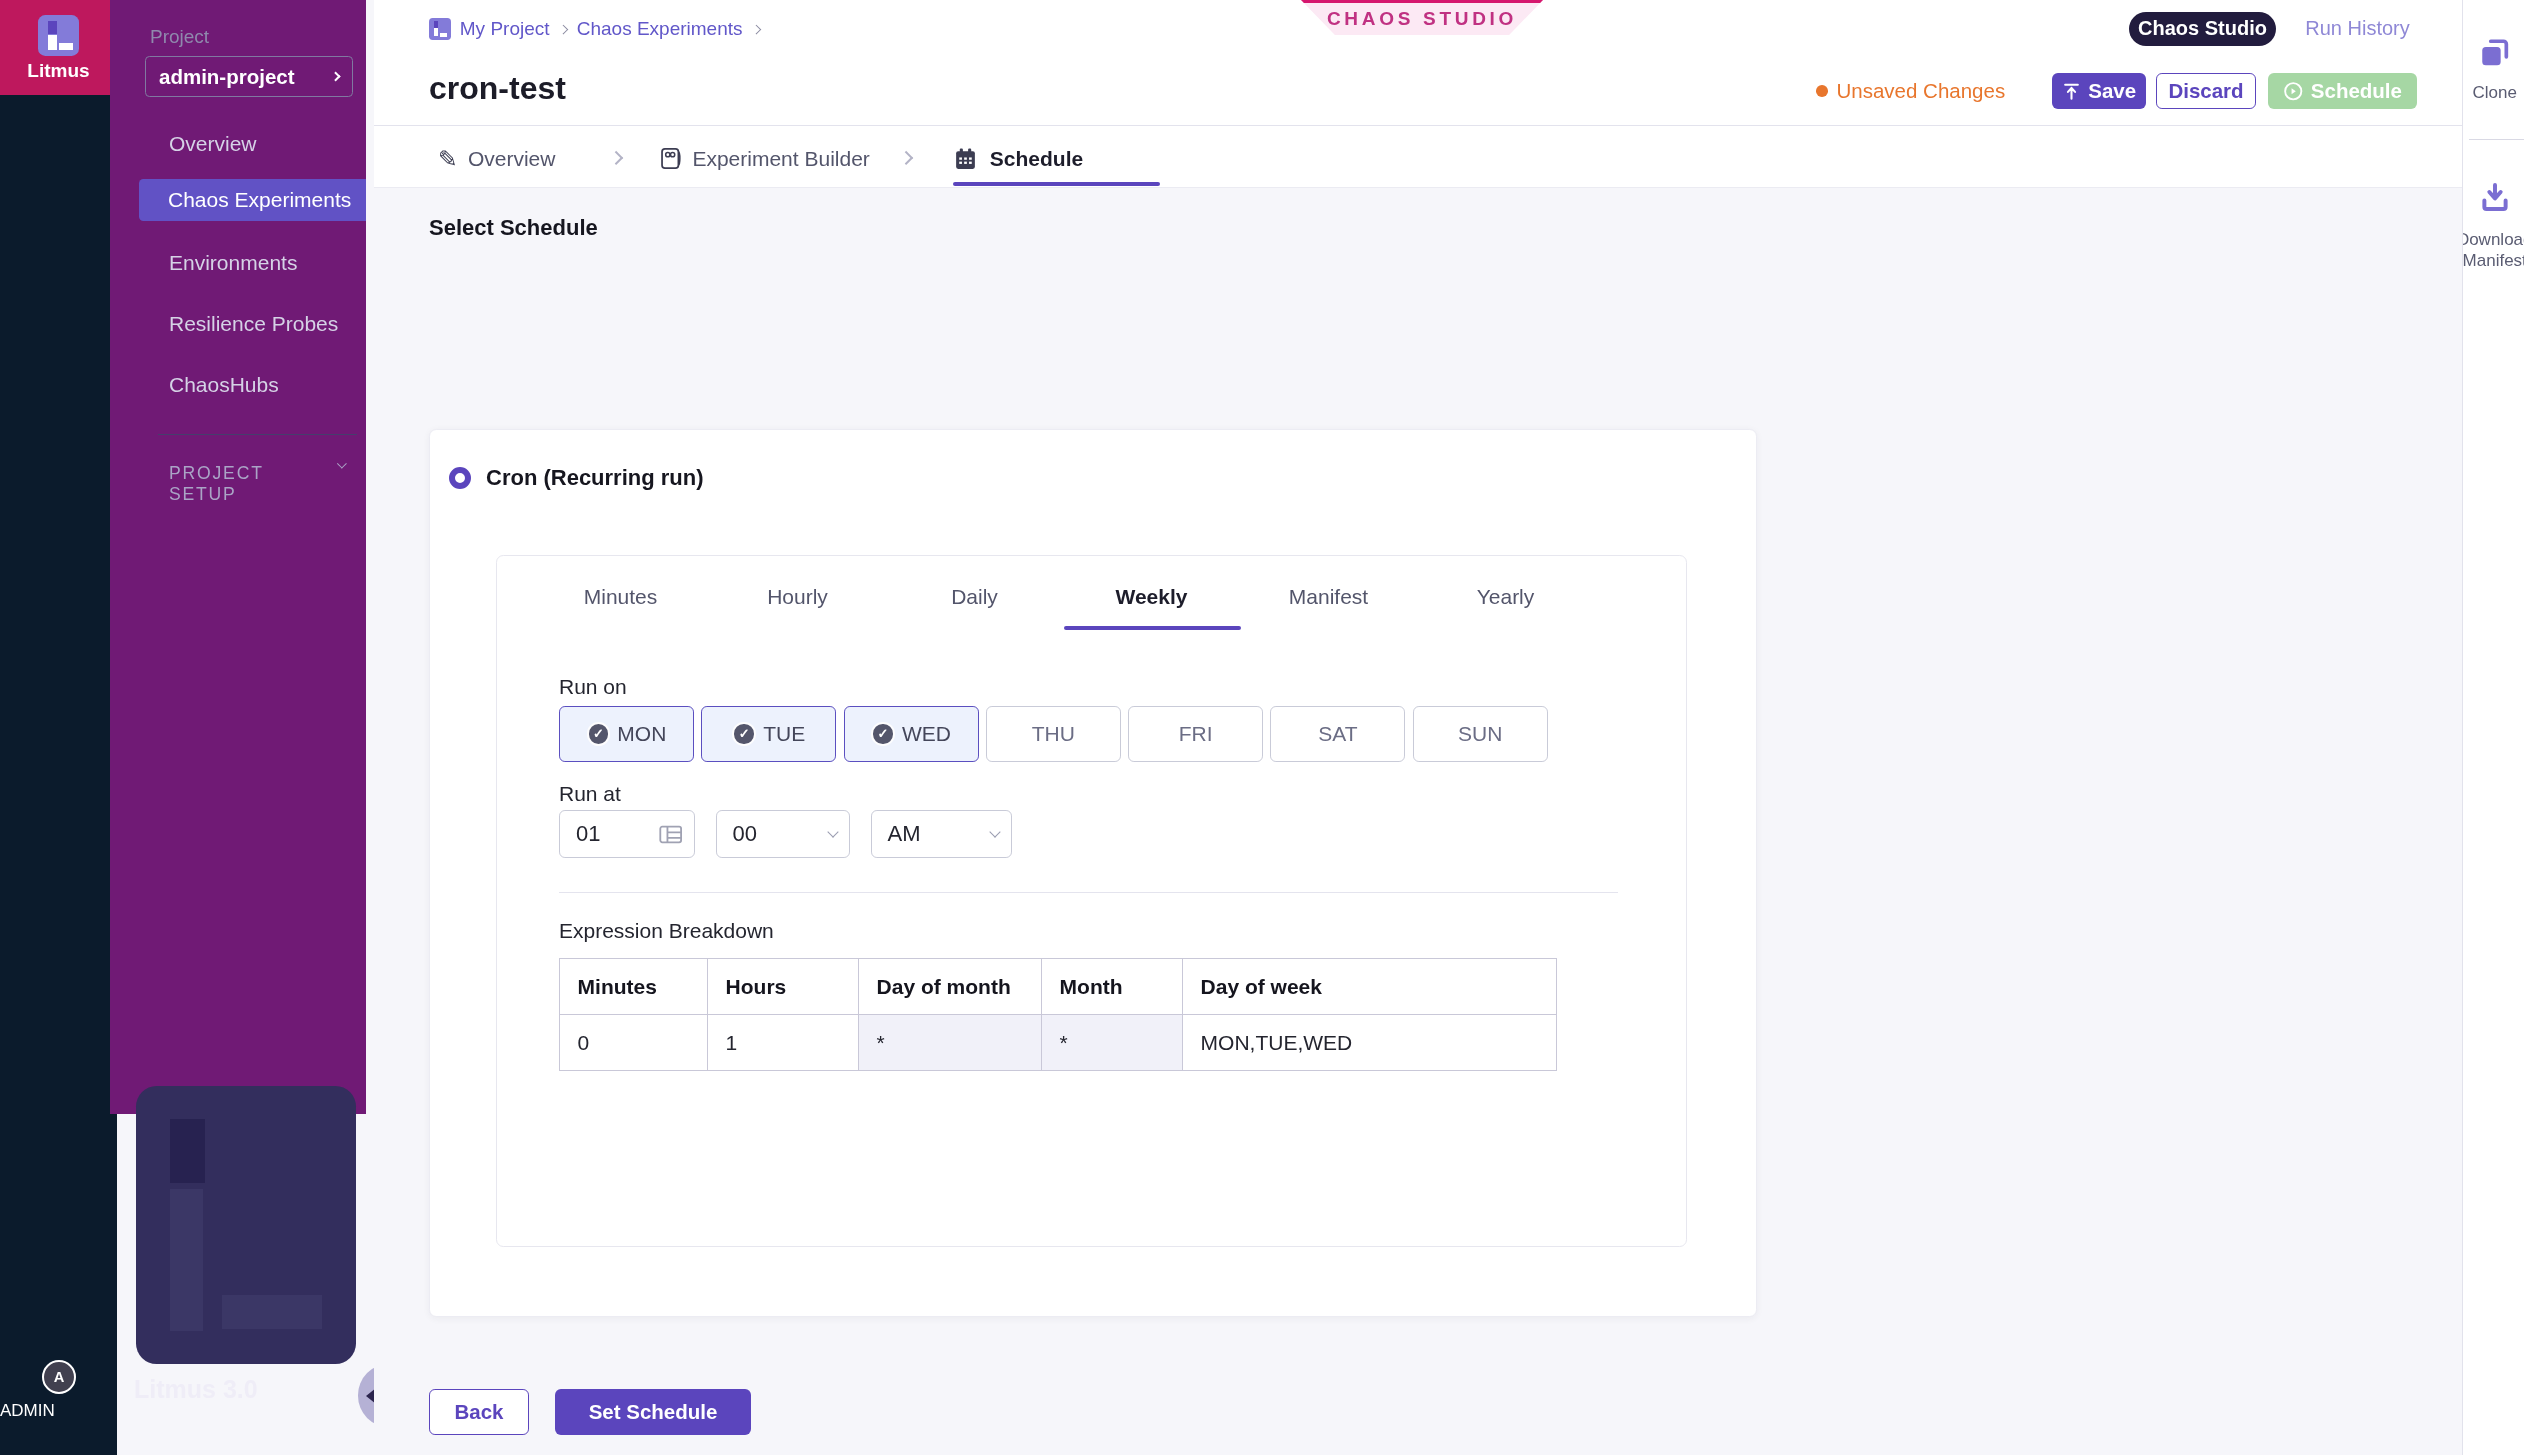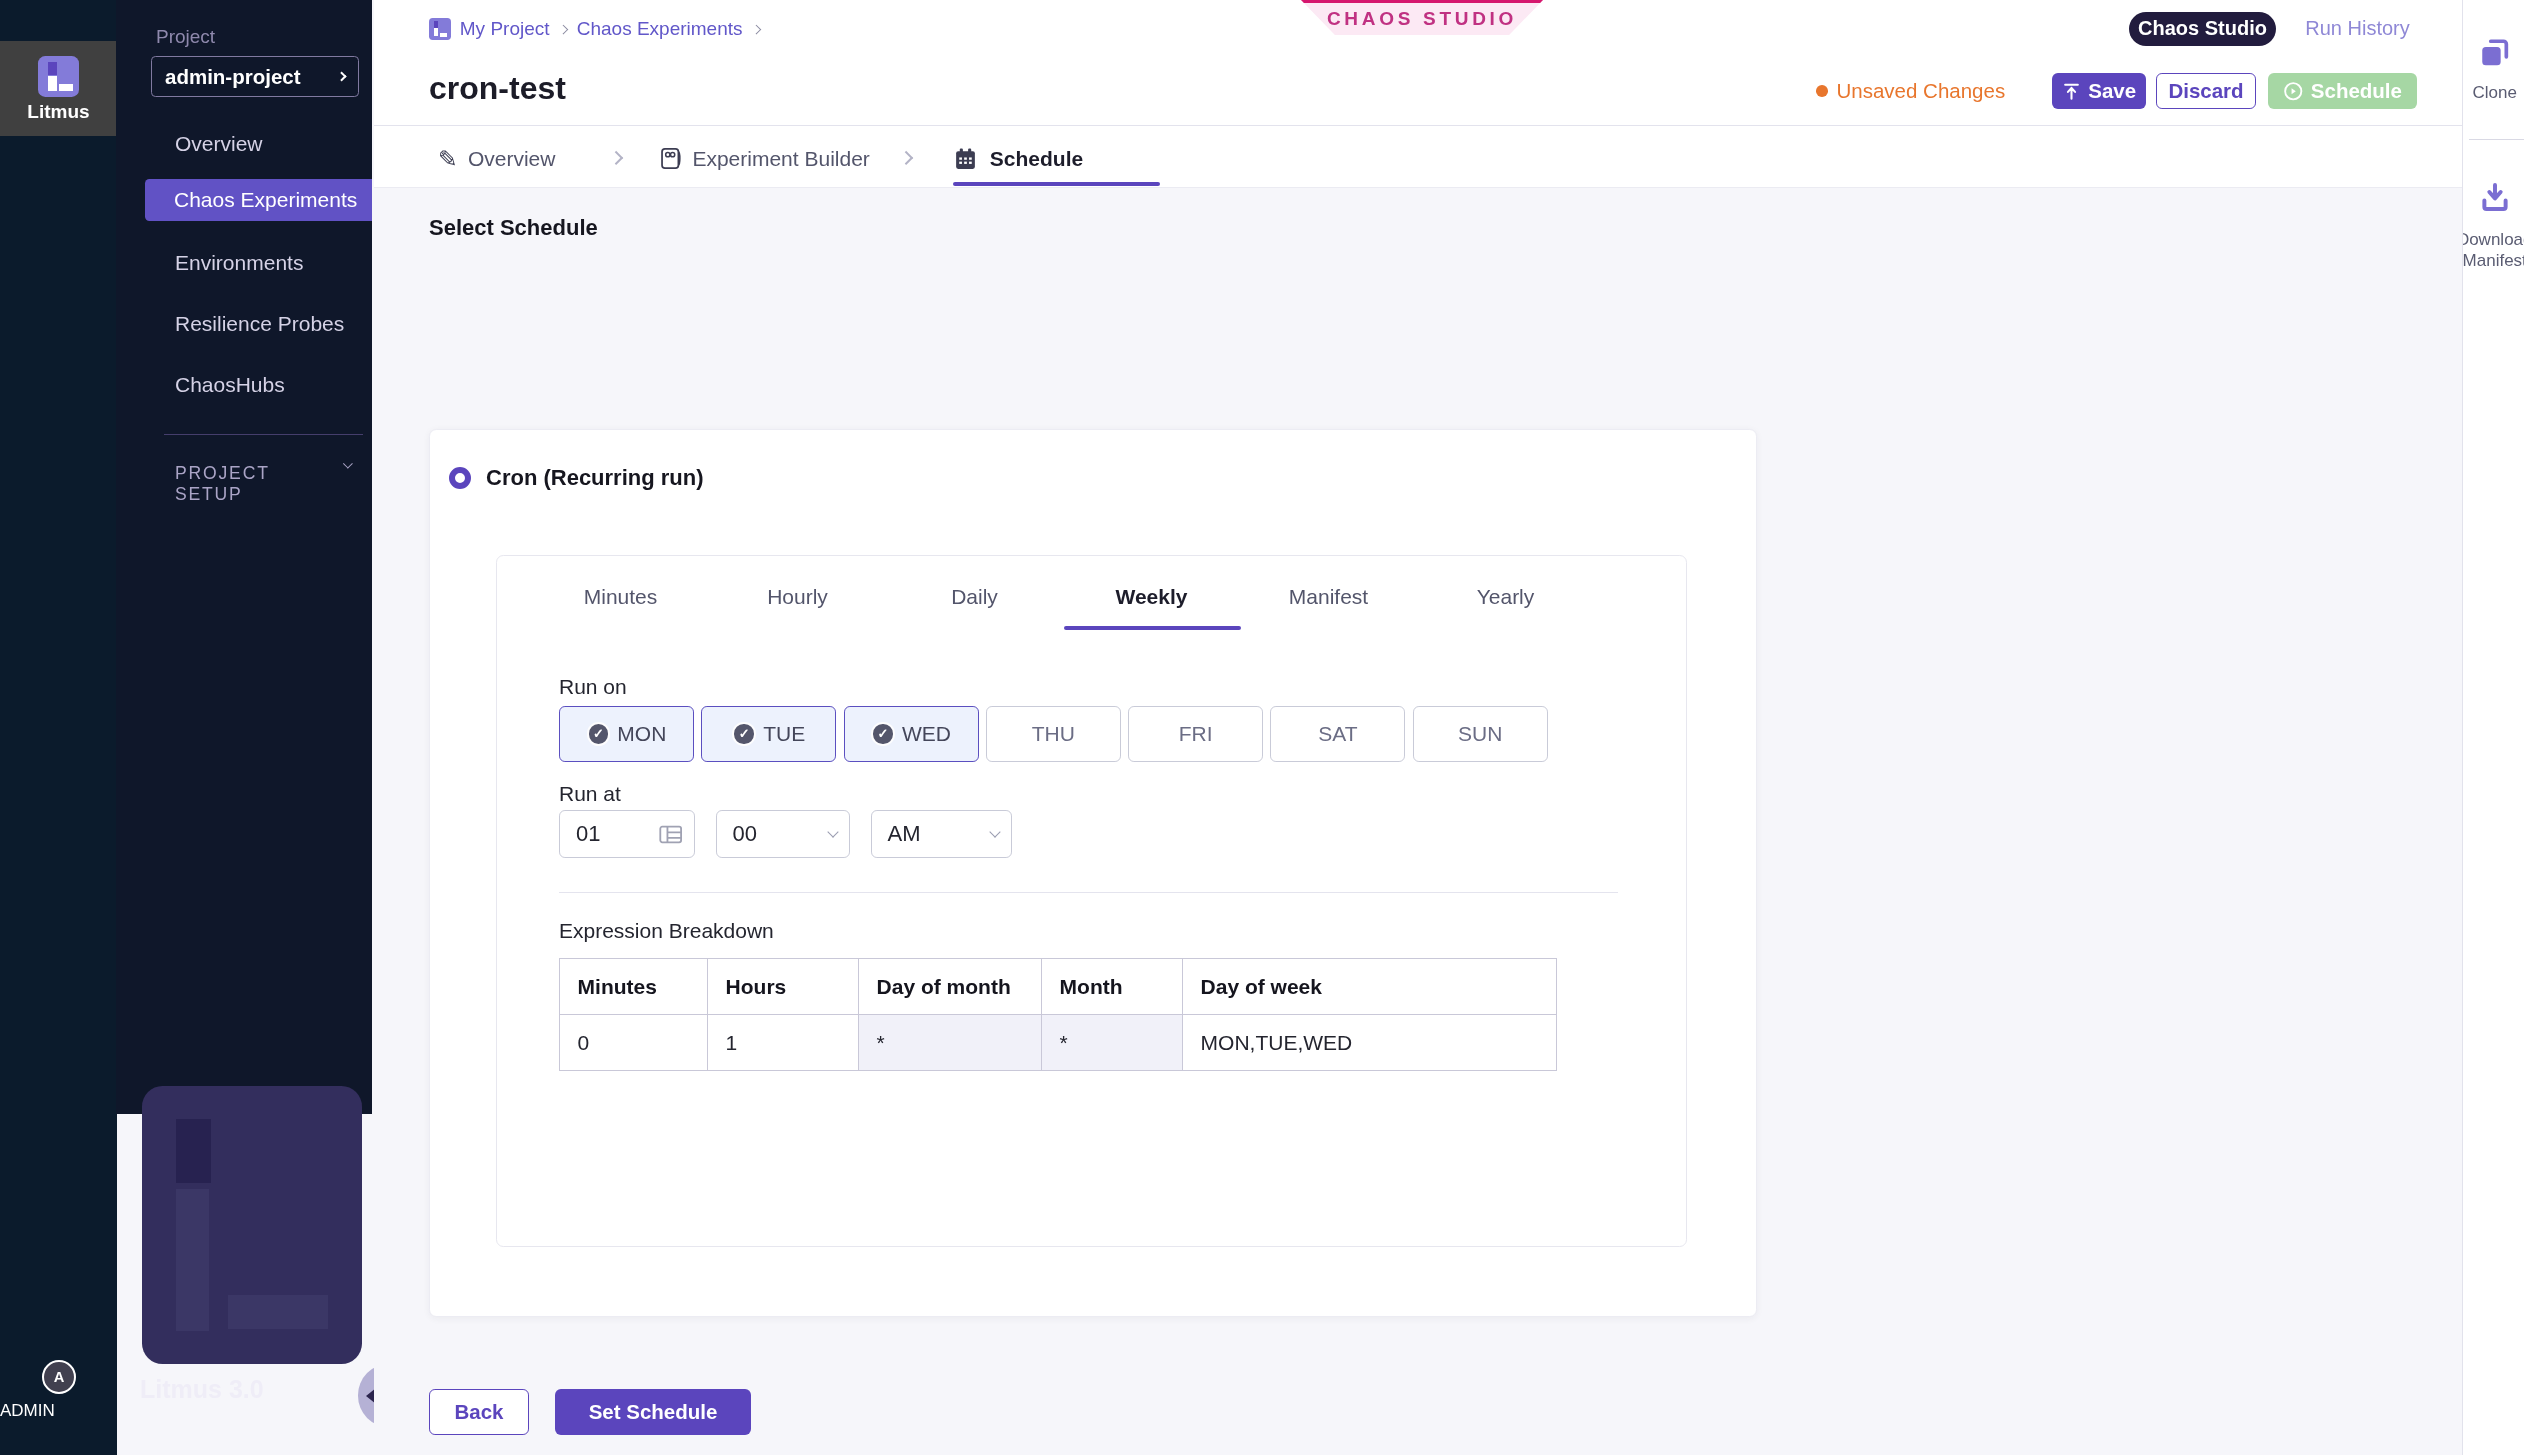--- a/index.html
+++ b/index.html
@@ -3,34 +3,34 @@
 <meta charset="utf-8">
 <style>
   * { margin:0; padding:0; box-sizing:border-box; }
   html,body { width:2525px; height:1455px; overflow:hidden; background:#f6f6fa;
     font-family:"Liberation Sans", sans-serif; }
   #app { position:relative; width:2525px; height:1455px; }
   .abs { position:absolute; }
 
   
   .rail { left:0; top:0; width:117px; height:1455px; background:#0b1b2c; }
-  .rail-brand { left:0; top:0; width:117px; height:95px; background:#404040;
-    display:flex; flex-direction:column; align-items:center;margin-top:41px; }
+  .rail-brand { left:0; top:0; width:117px; height:95px; background:#be185d;
+    display:flex; flex-direction:column; align-items:center; }
   .logo { position:relative; width:41px; height:41px; margin-top:14.7px; border-radius:7.3px; background:#837bd9; }
   .logo .l-dot  { position:absolute; left:10.3px; top:5.9px;  width:8.8px; height:13px; background:#5b45bd; }
   .logo .l-stem { position:absolute; left:10.3px; top:20.5px; width:8.8px; height:14.7px; background:#ffffff; }
   .logo .l-foot { position:absolute; left:20.5px; top:28px; width:14px; height:7.3px; background:#ffffff; }
   .brand-text { margin-top:4.4px; color:#ffffff; font-size:19px; font-weight:bold; }
   .avatar { left:42px; top:1360px; width:34px; height:34px; border-radius:50%;
     background:#41404f; border:2.2px solid #ffffff; color:#fff; font-size:14.7px; font-weight:bold;
     display:flex; align-items:center; justify-content:center; }
   .admin-label { left:0; top:1401px; width:117px; color:#ffffff; font-size:17px; }
 
   
-  .sidebar { left:116px; top:0; width:256px; height:1114px; background:#0f172a; }
+  .sidebar { left:110px; top:0; width:256px; height:1114px; background:#701a75; }
   .proj-label { position:absolute; left:40px; top:26px; color:#8f89ad; font-size:19px; }
   .proj-select { position:absolute; left:35px; top:56px; width:208px; height:41px;
     border:1.1px solid #8079a0; border-radius:4.4px; display:flex; align-items:center;
     padding:0 13px; color:#ffffff; font-size:20.5px; font-weight:bold; }
   .proj-select .spacer { flex:1; }
   .chev { display:inline-block; width:8.8px; height:8.8px; border-top:2.2px solid currentColor;
     border-right:2.2px solid currentColor; transform:rotate(45deg); }
   .chev-down { transform:rotate(135deg); }
   .nav-item { position:absolute; left:0; width:256px; height:42px; display:flex; align-items:center;
     padding-left:59px; color:#d5d2e6; font-size:21px; }

